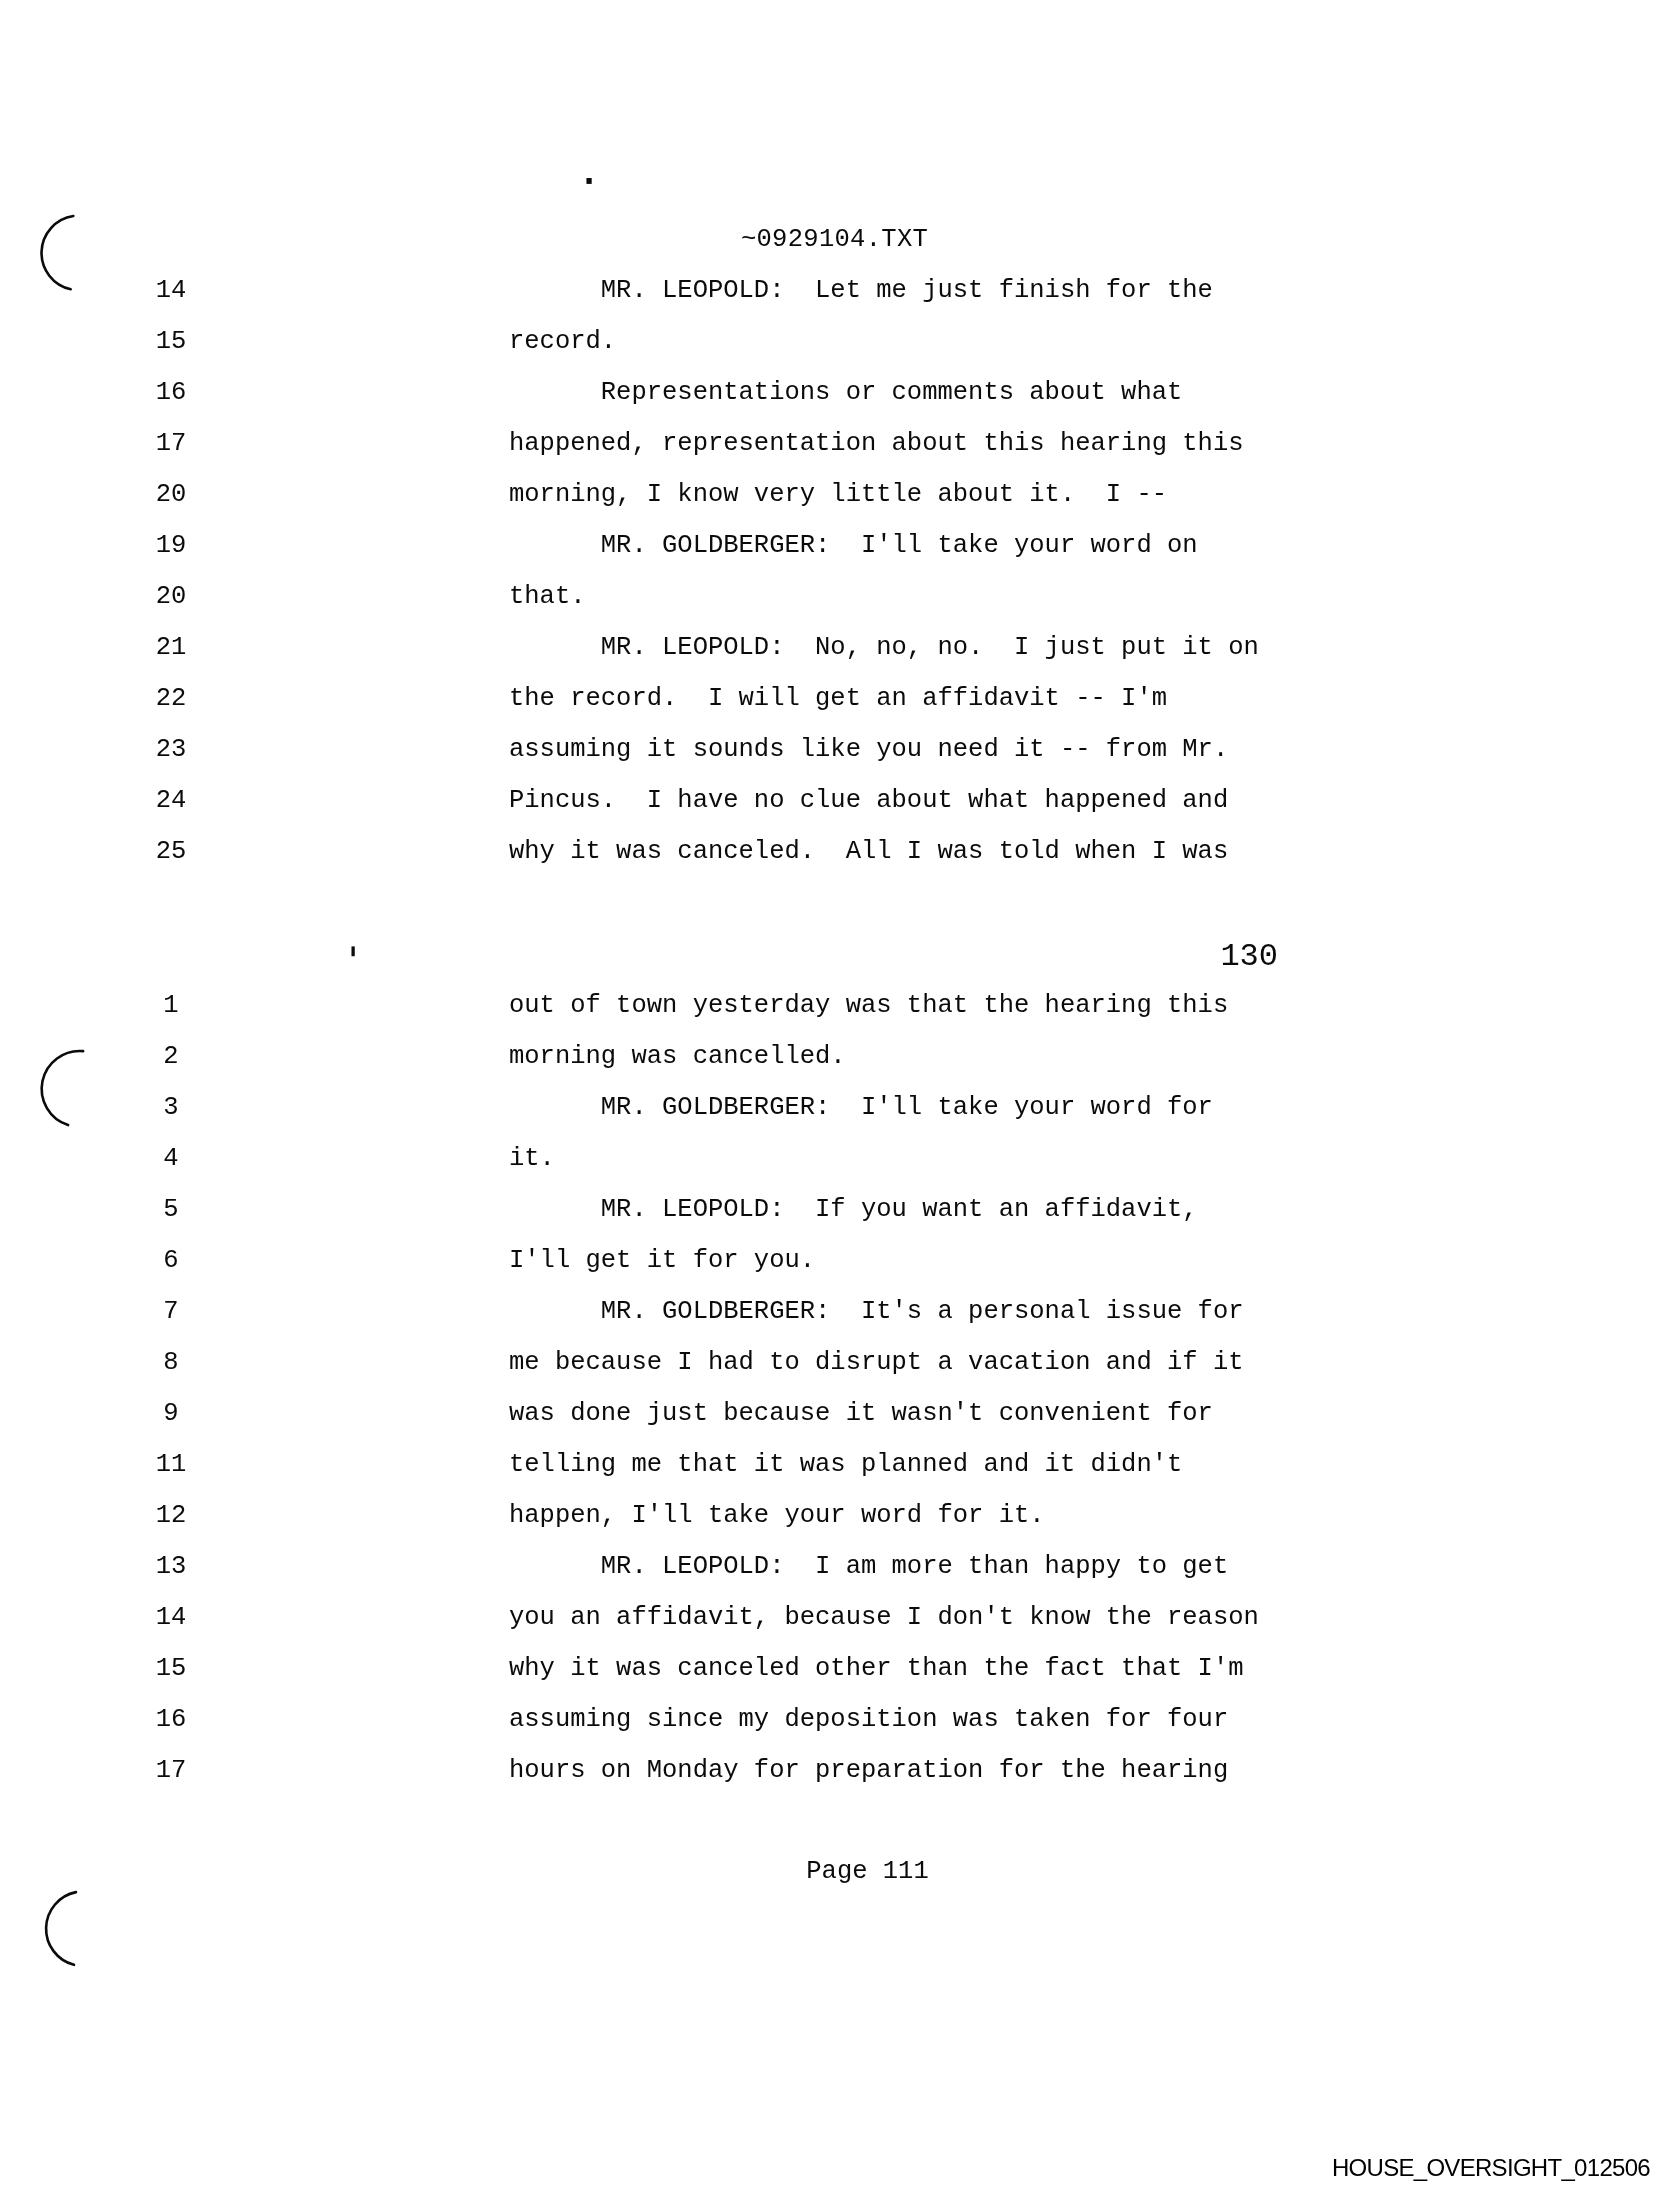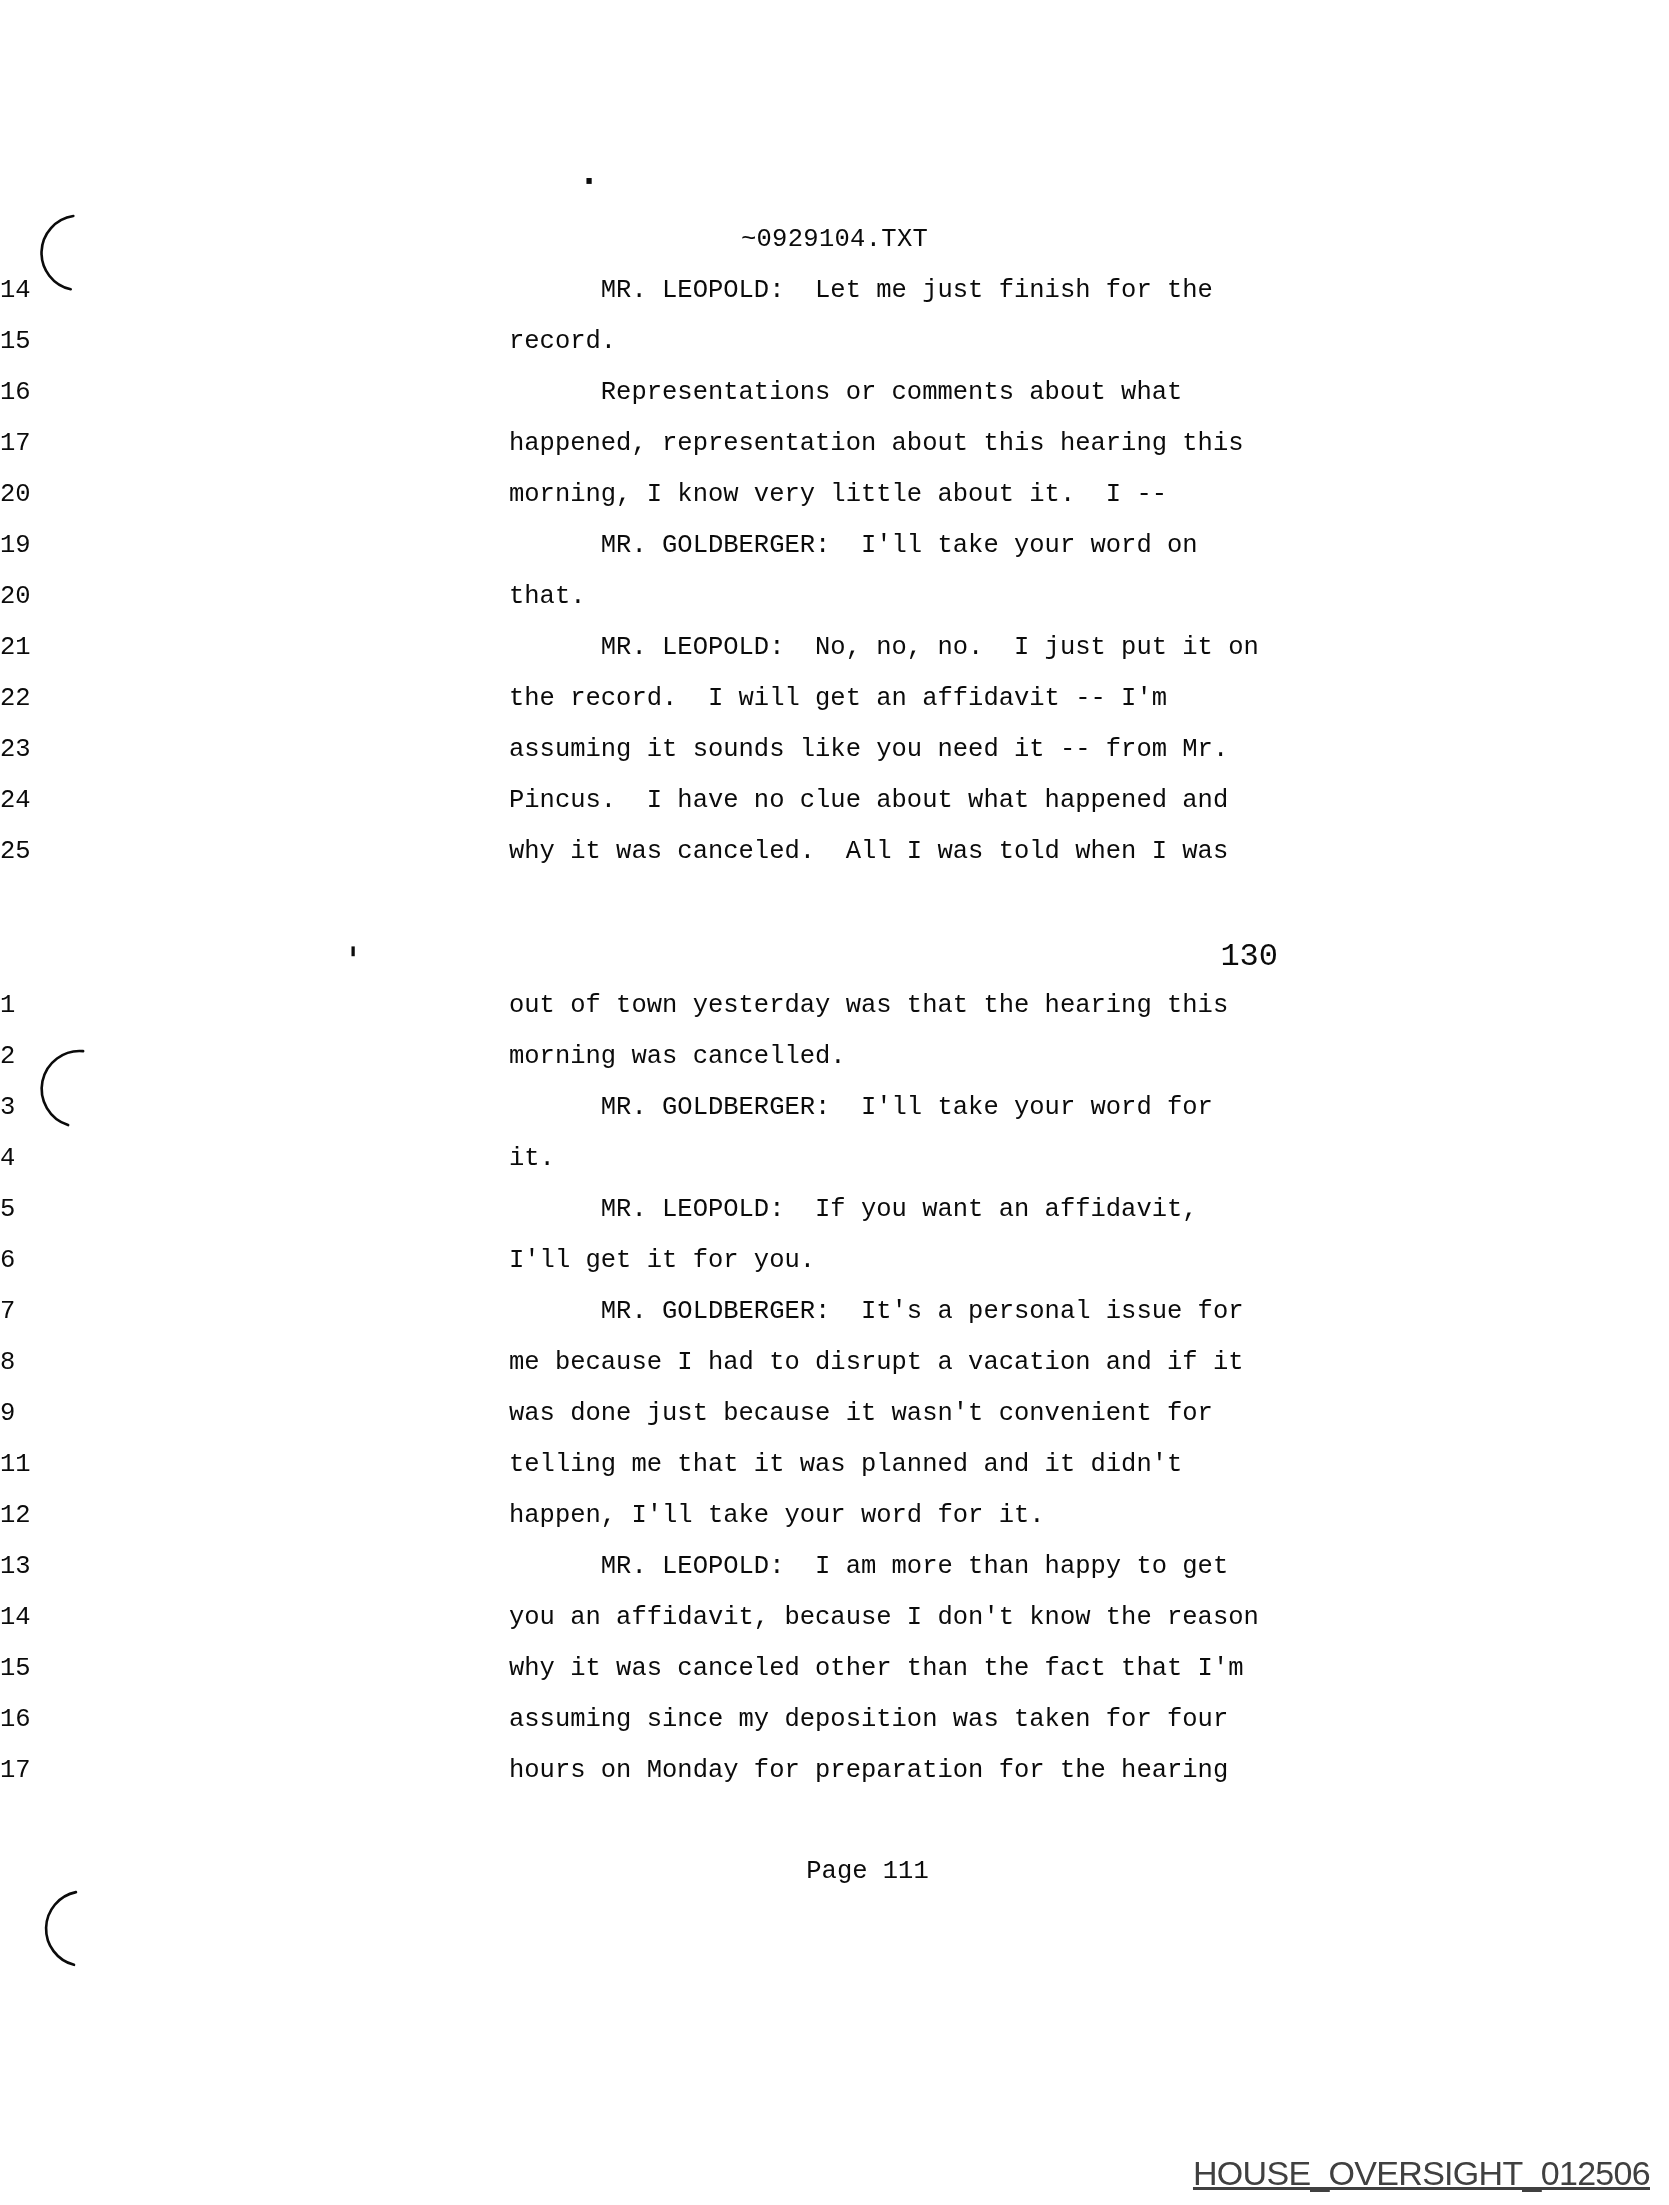--- a/index.html
+++ b/index.html
@@ -34,21 +34,21 @@
     position: relative;
     height: 51px;
     line-height: 31px;
     font-size: 25.5px;
   }
   .t-line .num {
     position: absolute;
     left: 0;
     top: 0;
     width: 342px;
-    text-align: left;
+    text-align: center;
     white-space: pre;
   }
   .t-line .txt {
     position: absolute;
     left: 509px;
     top: 0;
     white-space: pre;
   }
   .page-marker {
     position: absolute;
@@ -67,25 +67,24 @@
     font-size: 25.5px;
     line-height: 31px;
     white-space: pre;
     padding-left: 33px;
   }
   .bates {
     position: absolute;
     top: 2154px;
     right: 19px;
     font-family: "Liberation Sans", "DejaVu Sans", sans-serif;
-    font-size: 34px;
+    font-size: 24px;
     letter-spacing: -0.7px;
-    color: #404040;
-    white-space: pre;
-    text-decoration: underline;
+    color: #000000;
+    white-space: pre;
   }
   .scan-artifacts {
     position: absolute;
     top: 0; left: 0;
     pointer-events: none;
   }
 </style>
 </head>
 <body>
 

